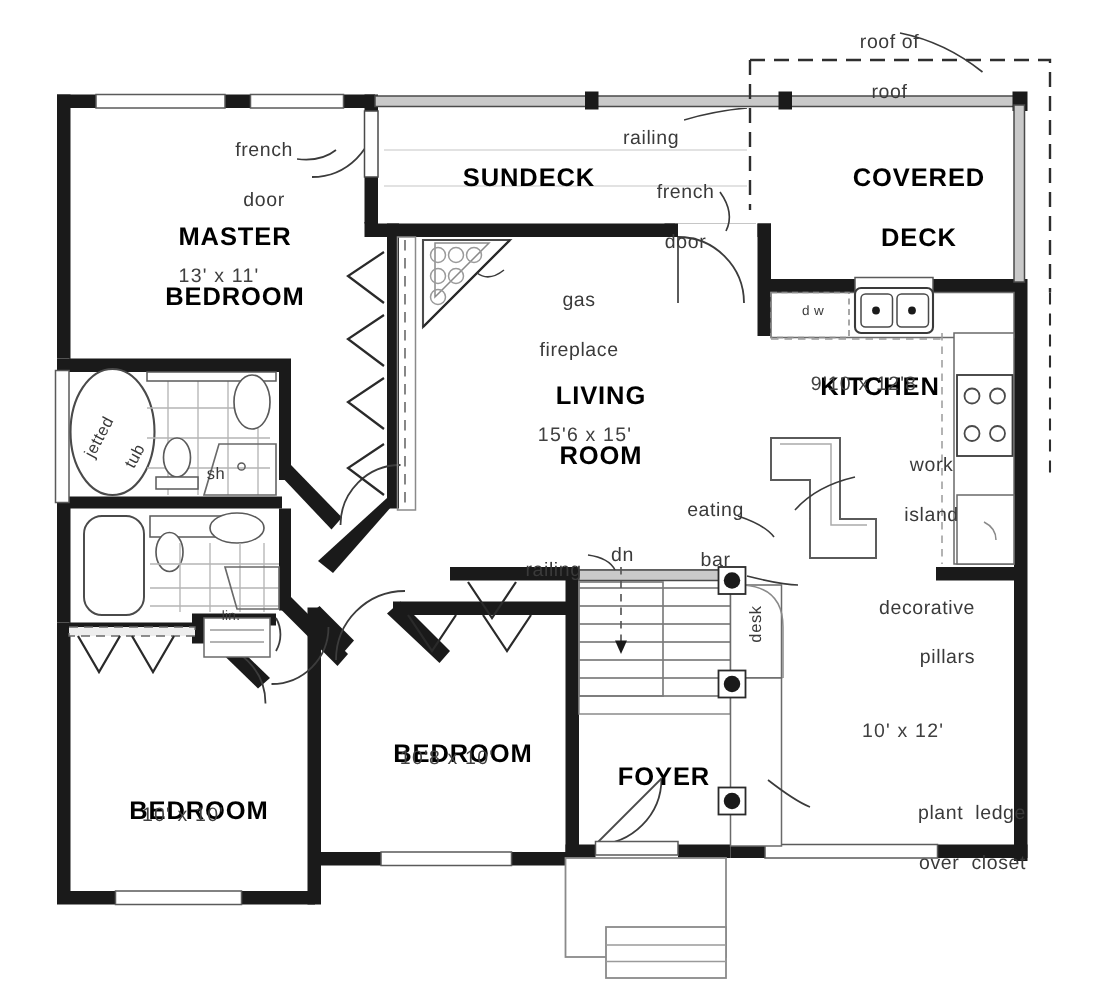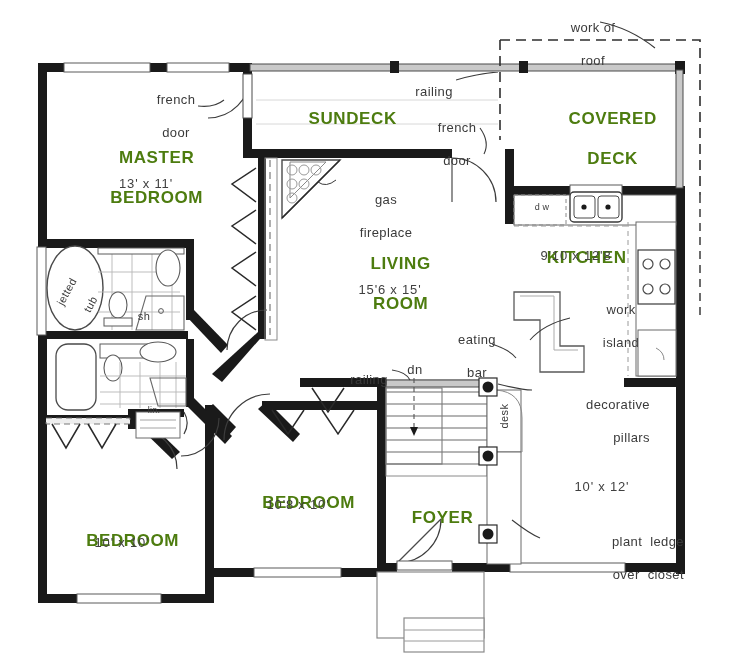--- a/index.html
+++ b/index.html
@@ -20,21 +20,21 @@
     white-space:pre;
     line-height:1.18;
     pointer-events:none;
   }
   .room-name{
     font-family:"Liberation Sans", sans-serif;
     font-weight:700;
     font-size:17px;
     letter-spacing:.6px;
     text-align:center;
-    color:#4d7c0f;
+    color:#000000;
   }
   .room-name.small{font-size:17px;}
   .room-dim{
     font-family:"Liberation Sans", sans-serif;
     font-weight:400;
     font-size:13px;
     letter-spacing:.8px;
     text-align:center;
     color:#404040;
   }
@@ -376,21 +376,21 @@
     </g>
 
     <g stroke="#d8d8d8" stroke-width="1">
       <line x1="256" y1="100" x2="498" y2="100"></line>
       <line x1="256" y1="124" x2="498" y2="124"></line>
     </g>
 
   </svg>
 
   <div class="lbl note" style="left:540px;top:4px;width:90px;">
-    <span>work of</span><br>
+    <span>roof of</span><br>
     <span>roof</span>
   </div>
 
   <div class="lbl note" style="left:395px;top:68px;width:62px;">
     <span>railing</span>
   </div>
   <div class="lbl" style="left:456px;top:72px;width:46px;height:10px;">
     <svg width="46" height="14">
         <path d="M 0 8 q 20 -6 42 -8" fill="none" stroke="#3a3a3a" stroke-width="1.1"></path>
       </svg>

